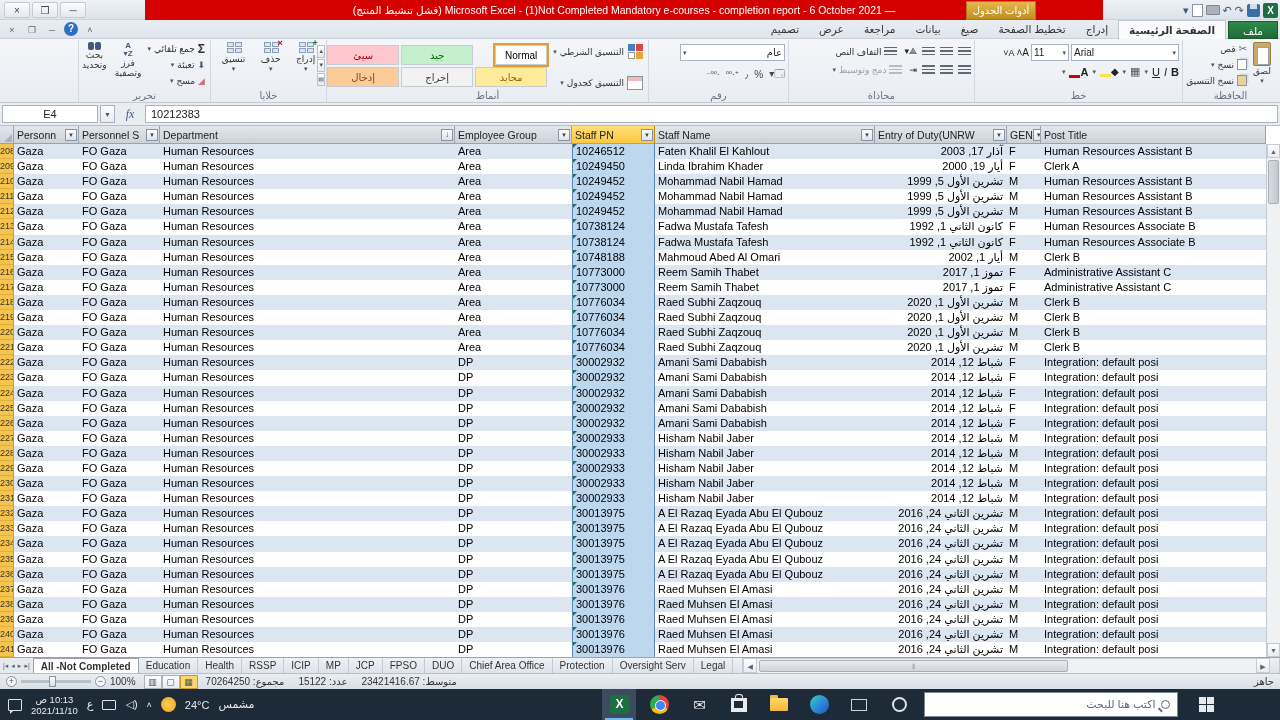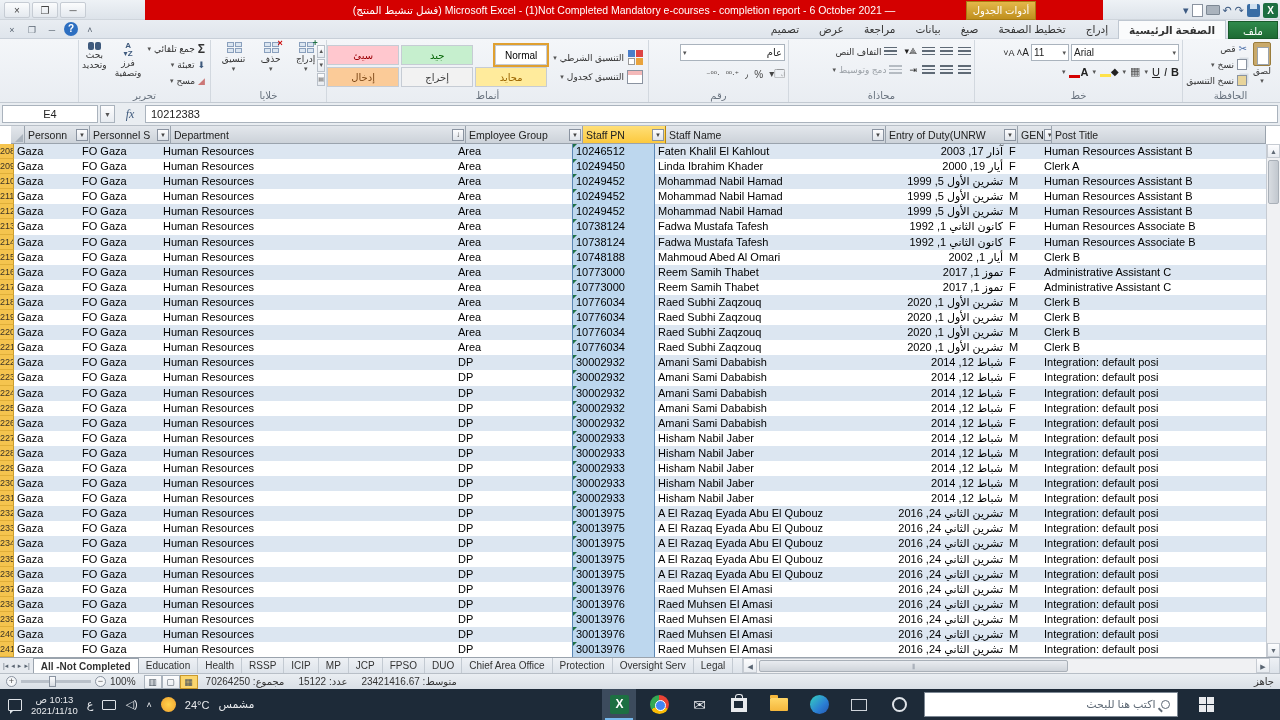--- a/index.html
+++ b/index.html
@@ -82,21 +82,21 @@
   
   .formulabar { height:23px; flex:0 0 23px; background:#e9edf1; border-bottom:1px solid #b8bfc7; display:flex; align-items:center; direction:ltr; padding:2px 2px; gap:2px; }
   .namebox { width:96px; height:18px; background:#fff; border:1px solid #aab3bd; text-align:center; line-height:17px; font-size:11px; }
   .nb-drop { width:15px; height:18px; background:linear-gradient(#fdfdfe,#e7ebf0); border:1px solid #aab3bd; text-align:center; font-size:7px; line-height:17px; color:#555; }
   .fx { width:26px; text-align:center; font-style:italic; font-size:12px; color:#3f5a7d; font-family:"Liberation Serif",serif; }
   .fml { flex:1; height:18px; background:#fff; border:1px solid #aab3bd; line-height:17px; padding-left:5px; font-size:11px; }
 
   
   .sheet { flex:1; position:relative; background:#fff; overflow:hidden; display:flex; flex-direction:column; }
   .gridrow { display:grid; grid-template-columns:14px 65px 81px 295px 117px 83px 220px 132px 34px 1fr; width:1266px; }
-  .shead { height:18px; flex:0 0 18px;padding-left:11px; }
+  .shead { height:18px; flex:0 0 18px; }
   .hcell { background:linear-gradient(#e3e7ec,#ccd2d9); border-right:1px solid #9aa3ad; border-bottom:1px solid #9aa3ad; font-size:10.5px; color:#222; display:flex; align-items:center; padding:0 1px 0 3px; position:relative; white-space:nowrap; overflow:hidden; }
   .hcell .flt { margin-left:auto; width:12px; height:12px; border:1px solid #8a93a0; background:linear-gradient(#fdfdfe,#dfe4ea); font-size:6px; line-height:10px; text-align:center; color:#444; flex:0 0 12px; }
   .hcell.corner { padding:0; }
   .corner-tri { position:absolute; right:1px; bottom:1px; width:0; height:0; border-left:8px solid transparent; border-bottom:8px solid #aab3bd; }
   .hcell.selcol { background:linear-gradient(#ffdf77,#fcc93e); border-right:1px solid #b8860b; }
   .srows { flex:1; overflow:hidden; }
   .row { height:15.1px; }
   .cell { font-size:11px; line-height:15px; padding-left:3px; white-space:nowrap; overflow:hidden; color:#000; background:#fff; }
   .row.band .cell { background:#dce6f1; }
   .gut { background:#f5c44e; border-right:1px solid #c99d2e; border-bottom:1px solid #e0af39; font-size:9px; color:#3c3426; text-align:right; padding:0 1px 0 0; line-height:15px; overflow:hidden; }
@@ -311,21 +311,21 @@
           <span>٫</span>
           <span style="font-size:8px">⁺·⁰⁰</span>
           <span style="font-size:8px">·⁰⁰⁻</span>
         </div>
       </div>
       <div class="rg-label">رقم</div>
     </div>
 
     <div class="rgroup" style="width:322px">
       <div class="rg-body">
-        <div class="small-col" style="gap:4px;margin-top:9px">
+        <div class="small-col" style="gap:16px;margin-top:3px">
           <div class="btn-s">
               <span class="cf-ico">
                 <i></i>
                 <i></i>
                 <i></i>
                 <i></i>
               </span>
               <span>التنسيق الشرطي</span>
               <span class="caret">▾</span>
             </div>

